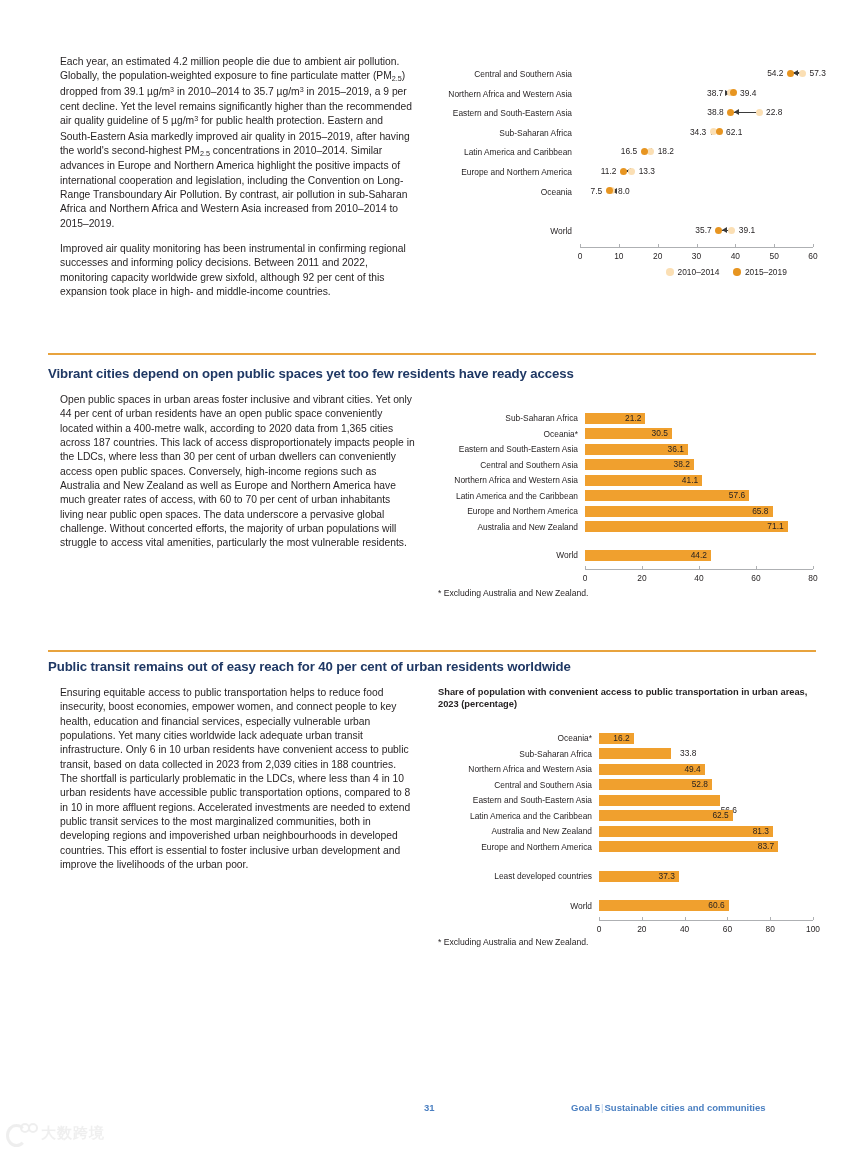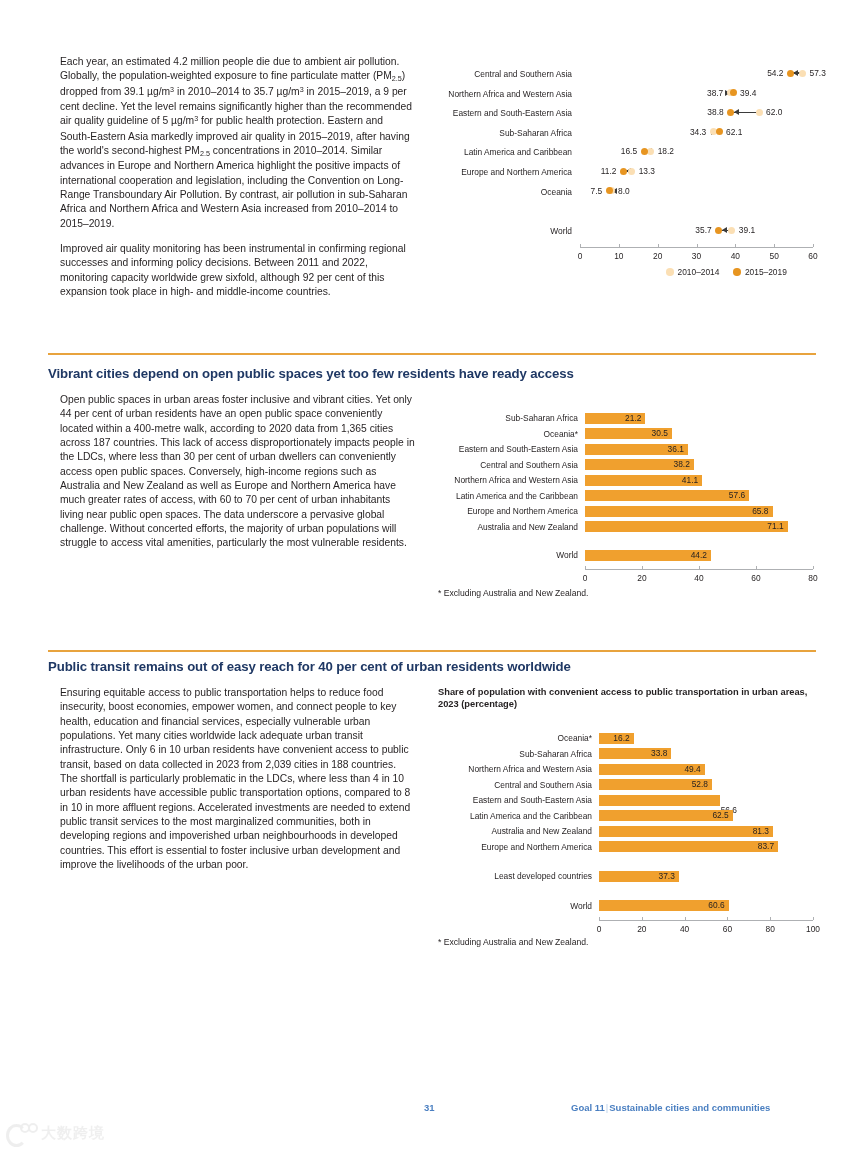--- a/index.html
+++ b/index.html
@@ -130,21 +130,21 @@
             <div class="dot old" style="left: 288.785px; top: 34.1px;"></div>
             <div class="dot new" style="left: 291.503px; top: 34.1px;"></div>
             <div class="dumb-val" style="left: 0px; top: 32.6px; width: 285.285px; text-align: right;">38.7</div>
             <div class="dumb-val" style="left: 302.003px; top: 32.6px;">39.4</div>
             <div class="cat-label" style="left: 0px; top: 53.2px; width: 134px;">Eastern and South-Eastern Asia</div>
             <div class="dumb-line" style="left: 292.673px; top: 56.6px; width: 28.3483px;"></div>
             <div class="arrowhead arrow-left" style="left: 295.673px; top: 54.1px;"></div>
             <div class="dot old" style="left: 317.522px; top: 53.7px;"></div>
             <div class="dot new" style="left: 289.173px; top: 53.7px;"></div>
             <div class="dumb-val" style="left: 0px; top: 52.2px; width: 285.673px; text-align: right;">38.8</div>
-            <div class="dumb-val" style="left: 328.022px; top: 52.2px;">62.0</div>
+            <div class="dumb-val" style="left: 328.022px; top: 52.2px;">22.8</div>
             <div class="cat-label" style="left: 0px; top: 72.8px; width: 134px;">Sub-Saharan Africa</div>
             <div class="dumb-line" style="left: 275.198px; top: 76.2px; width: 5.825px;"></div>
             <div class="arrowhead arrow-right" style="left: 273.023px; top: 73.7px;"></div>
             <div class="dot old" style="left: 271.698px; top: 73.3px;"></div>
             <div class="dot new" style="left: 277.523px; top: 73.3px;"></div>
             <div class="dumb-val" style="left: 0px; top: 71.8px; width: 268.198px; text-align: right;">34.3</div>
             <div class="dumb-val" style="left: 288.023px; top: 71.8px;">62.1</div>
             <div class="cat-label" style="left: 0px; top: 92.4px; width: 134px;">Latin America and Caribbean</div>
             <div class="dumb-line" style="left: 206.075px; top: 95.8px; width: 6.60167px;"></div>
             <div class="arrowhead arrow-left" style="left: 209.075px; top: 93.3px;"></div>
@@ -267,21 +267,21 @@
         <div class="chart-title">
           <span>Share of population with convenient access to public transportation in urban areas,</span><br>
           <span>2023 (percentage)</span>
         </div>
         <div class="plot" id="plot-bar-2" style="height:217px;">
             <div class="cat-label" style="left: 0px; top: 20.5px; width: 154px;">Oceania*</div>
             <div class="bar" style="left: 161px; top: 20px; width: 34.668px;"></div>
             <div class="bar-val" style="left: 161px; top: 20px; width: 30.668px;">16.2</div>
             <div class="cat-label" style="left: 0px; top: 36px; width: 154px;">Sub-Saharan Africa</div>
             <div class="bar" style="left: 161px; top: 35.5px; width: 72.332px;"></div>
-            <div class="bar-val" style="left: 161px; top: 35.5px; width: 68.332px;">33.8</div>
+            <div class="bar-val" style="left: 161px; top: 35.5px; width: 68.332px; padding-left: 29px;">33.8</div>
             <div class="cat-label" style="left: 0px; top: 51.5px; width: 154px;">Northern Africa and Western Asia</div>
             <div class="bar" style="left: 161px; top: 51px; width: 105.716px;"></div>
             <div class="bar-val" style="left: 161px; top: 51px; width: 101.716px;">49.4</div>
             <div class="cat-label" style="left: 0px; top: 67px; width: 154px;">Central and Southern Asia</div>
             <div class="bar" style="left: 161px; top: 66.5px; width: 112.992px;"></div>
             <div class="bar-val" style="left: 161px; top: 66.5px; width: 108.992px;">52.8</div>
             <div class="cat-label" style="left: 0px; top: 82.5px; width: 154px;">Eastern and South-Eastern Asia</div>
             <div class="bar" style="left: 161px; top: 82px; width: 121.124px;"></div>
             <div class="bar-val" style="left: 161px; top: 92px; width: 138px;">56.6</div>
             <div class="cat-label" style="left: 0px; top: 98px; width: 154px;">Latin America and the Caribbean</div>
@@ -313,21 +313,21 @@
             <div class="tick" style="left: 375px; top: 204px; height: 3px;"></div>
             <div class="tick-label" style="left: 360px; top: 211px; width: 30px;">100</div>
           </div>
         <div class="chart-note">* Excluding Australia and New Zealand.</div>
       </div>
     </div>
   </div>
 
   <div class="footer-page" style="left:424px;top:1102px;">31</div>
   <div class="footer-goal" style="left:571px;top:1102px;">
-    <span>Goal 11</span><span class="sep">|</span><span>Sustainable cities and communities</span>
+    <span>Goal 5</span><span class="sep">|</span><span>Sustainable cities and communities</span>
   </div>
 
   <div class="watermark">
     <div class="wm-logo">
       <div class="wm-c"></div>
         <div class="wm-d1"></div>
         <div class="wm-d2"></div>
     </div>
     <div class="wm-text">大数跨境</div>
   </div>

